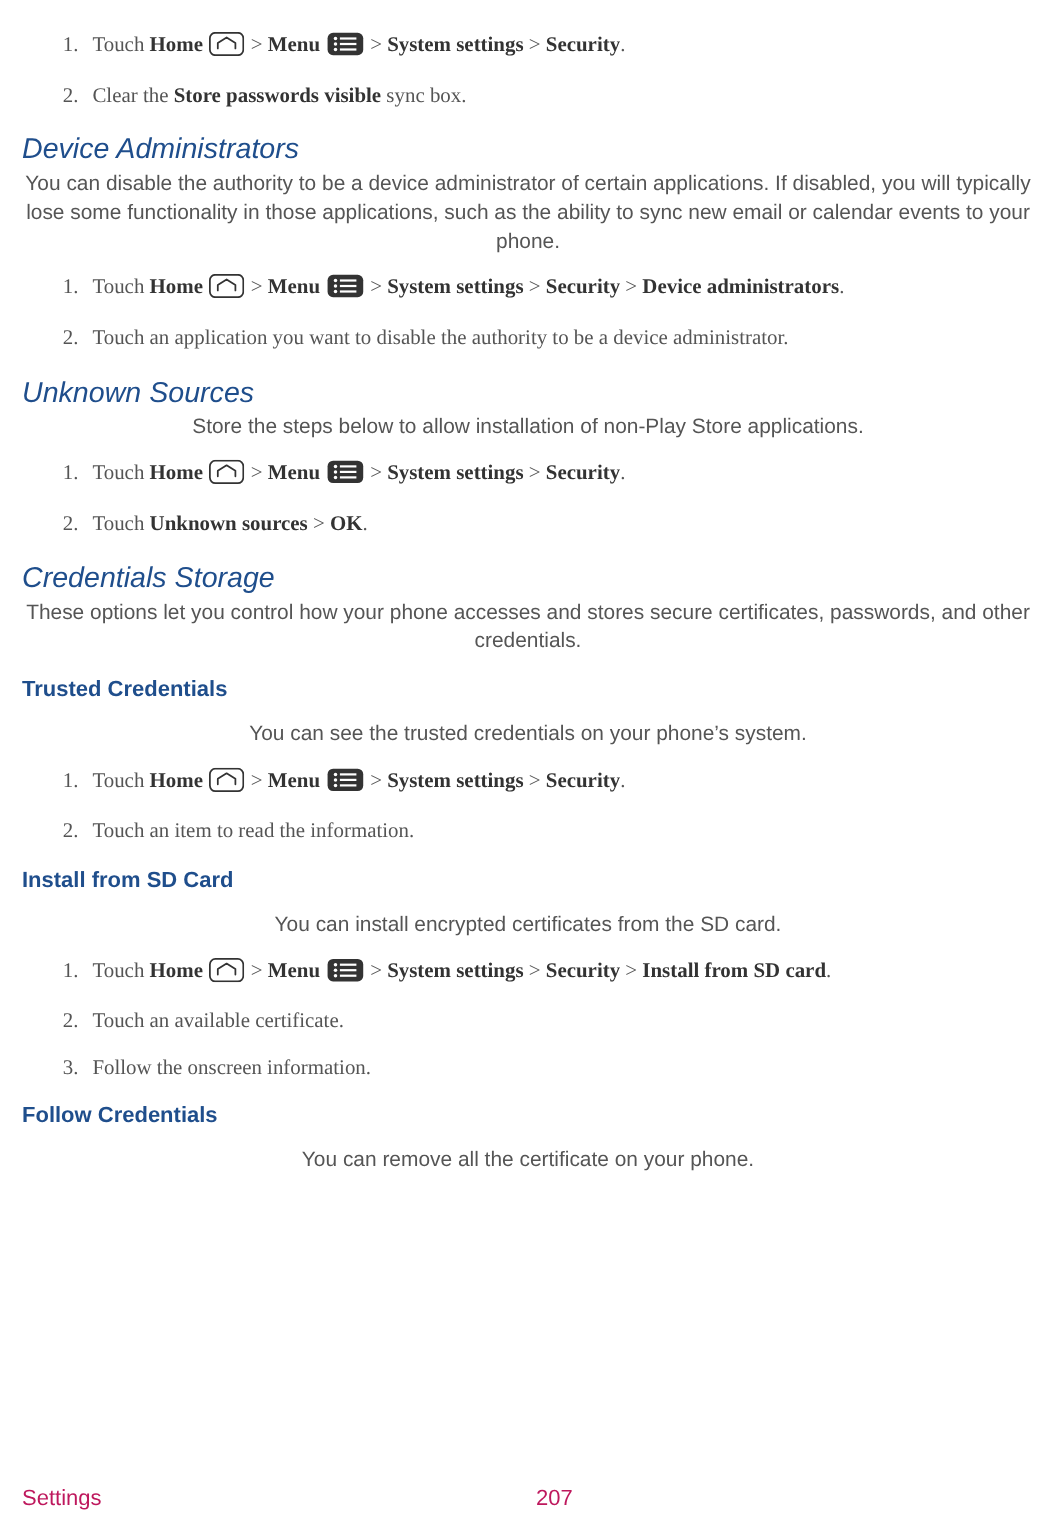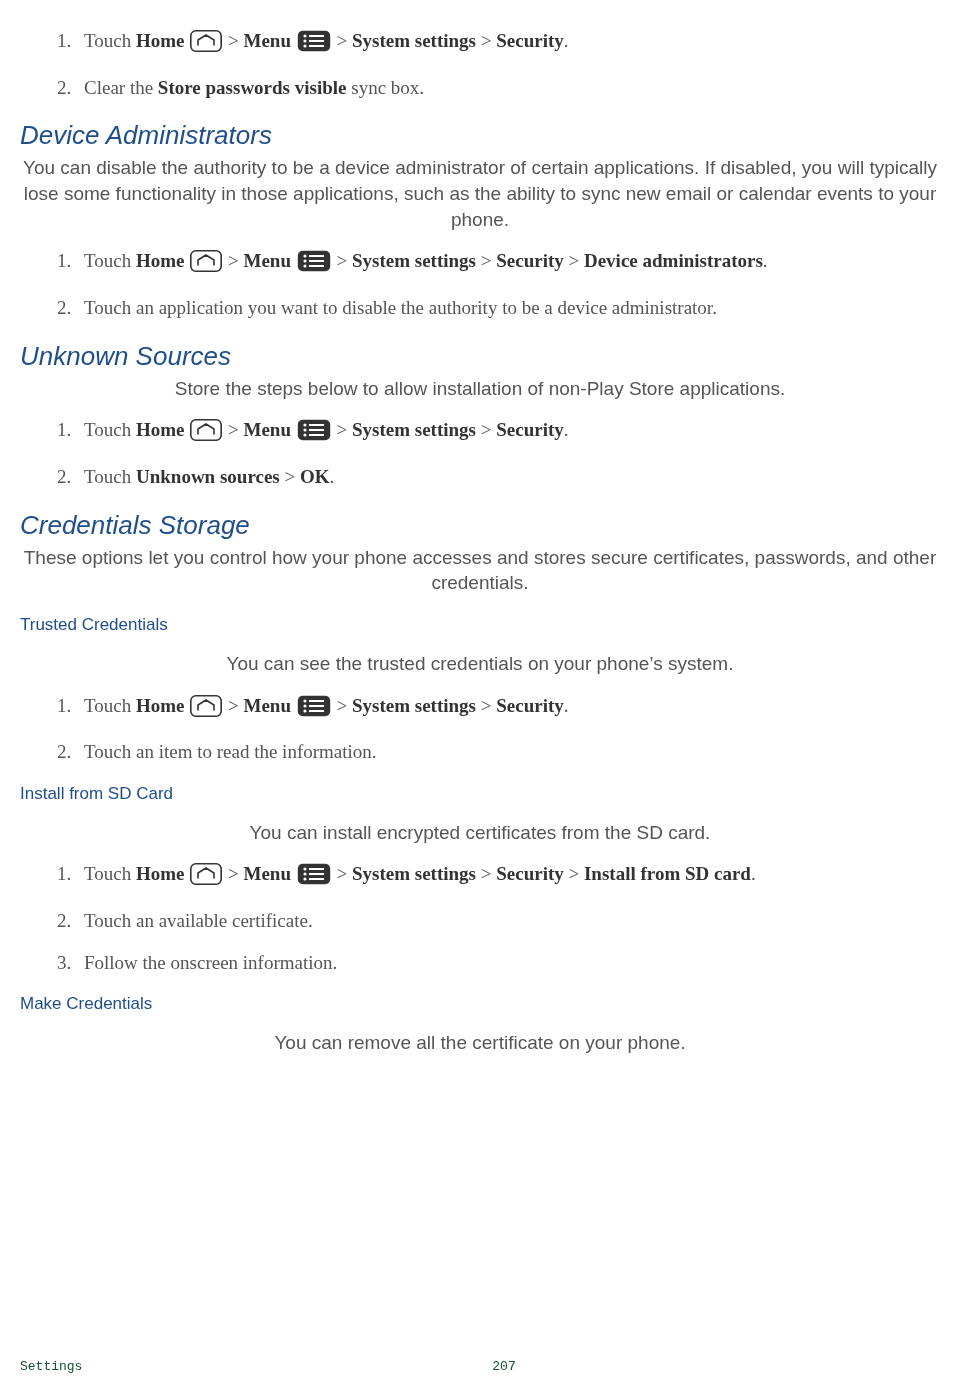--- a/index.html
+++ b/index.html
@@ -13,23 +13,23 @@
   }
   .h2 {
     color: #1f4e8c;
     font-style: italic;
     font-size: 26px;
     margin: 18px 0 2px 0;
     font-weight: 400;
   }
   .h3 {
     color: #1f4e8c;
-    font-size: 17px;
+    font-size: 20px;
     margin: 18px 0 14px 0;
-    font-weight: 400;
+    font-weight: 700;
   }
   .para {
     margin: 2px 0 10px 0;
     text-align: center;
   }
   ol {
     margin: 6px 0 8px 0;
     padding-left: 56px;
   }
   ol > li {
@@ -44,23 +44,22 @@
   .icon {
     display: inline-block;
     vertical-align: -5px;
     margin: 0 1px;
   }
   .footer {
     position: fixed;
     bottom: 24px;
     left: 20px;
     width: 920px;
-    color: #14532d;
-    font-size: 13px;
-    font-family: Liberation Mono, monospace;
+    color: #be185d;
+    font-size: 20px;
   }
   .footer .pg { position: absolute; left: 50%; transform: translateX(-50%); margin-left: 24px; }
 </style>
 </head>
 <body>
 
 <ol>
   <li>
     <span>Touch </span><b>Home</b>
     <span class="icon">
@@ -199,19 +198,19 @@
           <circle cx="8" cy="16" r="1.6" fill="#fff"></circle>
           <rect x="12" y="15" width="15" height="2" fill="#fff"></rect>
         </svg>
     </span>
     &gt; <b>System settings</b> &gt; <b>Security</b> &gt; <b>Install from SD card</b><span>.</span>
   </li>
   <li><span>Touch an available certificate.</span></li>
   <li><span>Follow the onscreen information.</span></li>
 </ol>
 
-<div class="h3">Make Credentials</div>
+<div class="h3">Follow Credentials</div>
 <div class="para">You can remove all the certificate on your phone.</div>
 
 <div class="footer">
   <span>Settings</span>
   <span class="pg">207</span>
 </div>
 
 </body></html>

